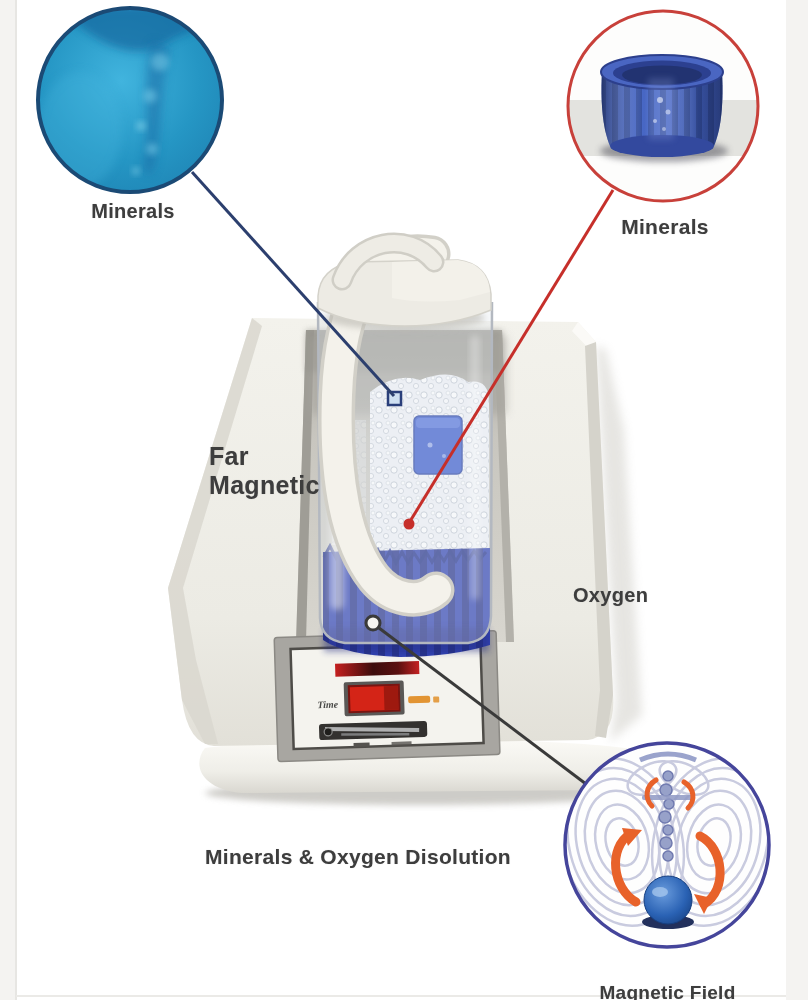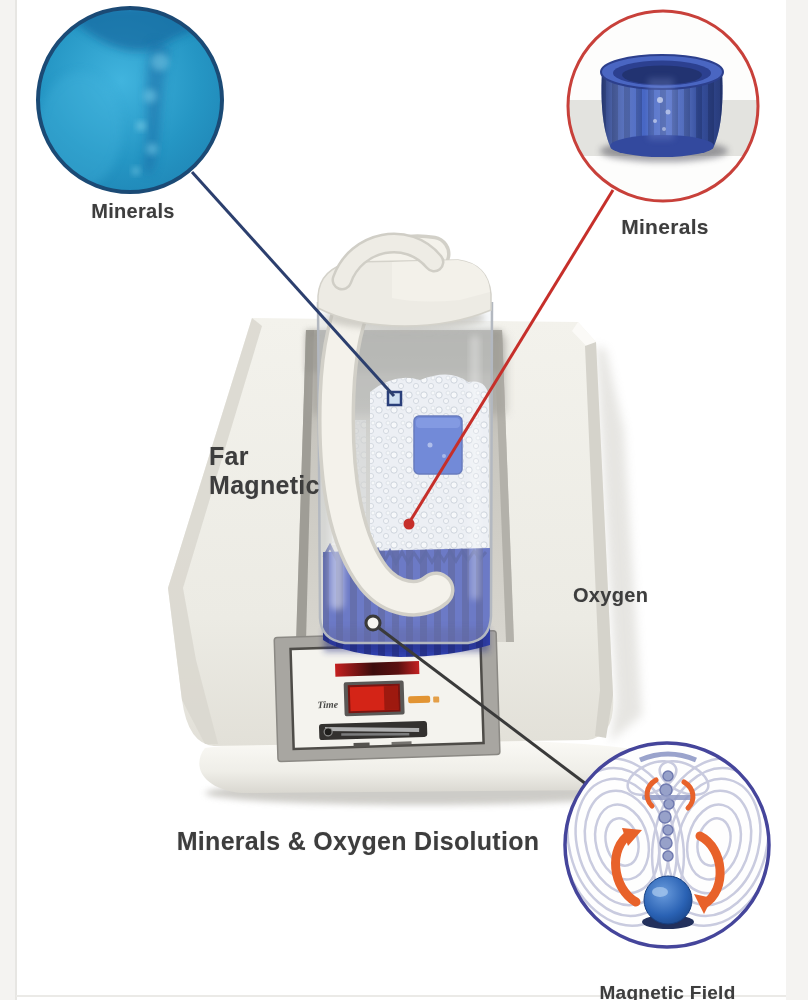--- a/index.html
+++ b/index.html
@@ -10,21 +10,21 @@
   .stage svg { position:absolute; left:0; top:0; }
   .lbl {
     position:absolute; font-weight:bold; color:#3d3d3d;
     letter-spacing:0.3px; white-space:nowrap;
     text-shadow:0 0 1px rgba(120,120,120,0.35);
   }
   .lbl-cluster   { left:38px;  top:199px; width:190px; text-align:center; font-size:20px; line-height:24px; }
   .lbl-minerals  { left:600px; top:215px; width:130px; text-align:center; font-size:21px; }
   .lbl-far      { left:209px; top:442px; font-size:25px; line-height:29px; }
   .lbl-oxygen    { left:533px; top:584px; font-size:20px;margin-left:40px; }
-  .lbl-caption   { left:118px; top:827px; width:480px; text-align:center; font-size:25px; }
+  .lbl-caption   { left:118px; top:845px; width:480px; text-align:center; font-size:21px; }
   .lbl-magnetic  { left:560px; top:943px; width:215px; text-align:center; font-size:19px;margin-top:39px; }
 </style>
 </head>
 <body>
 
 <div class="stage">
 
 <svg width="808" height="1000" viewBox="0 0 808 1000">
   <defs>
     <radialGradient id="vortexGrad" cx="45%" cy="40%" r="75%">

